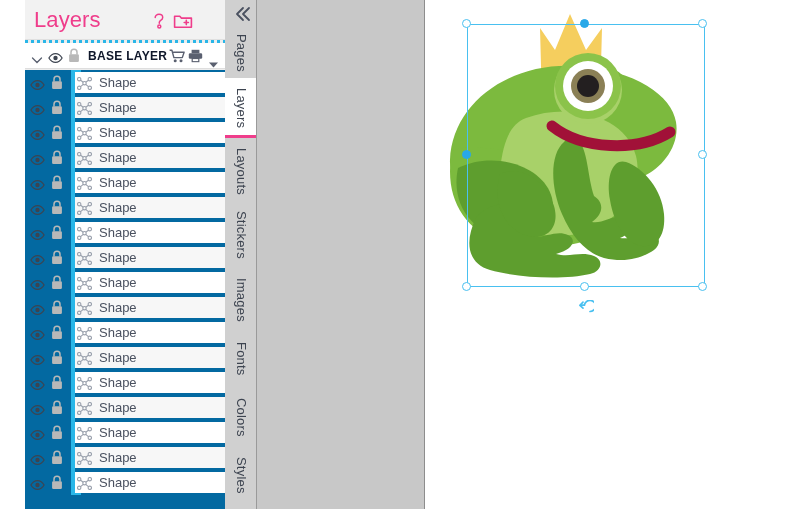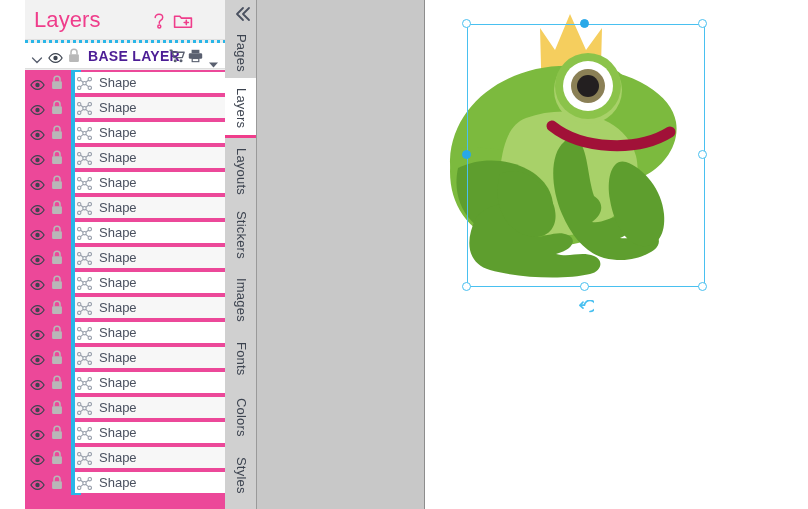--- a/index.html
+++ b/index.html
@@ -50,32 +50,32 @@
     border-bottom: 1px solid #dedede;
   }
   #base-chevron {
     position: absolute; left: 6px; top: 8px;
     width: 12px; height: 10px; cursor: pointer;
   }
   #base-eye { position: absolute; left: 23px; top: 7px; width: 15px; height: 12px; cursor:pointer; }
   #base-lock { position: absolute; left: 43px; top: 5px; width: 12px; height: 15px; cursor:pointer; }
   #base-label {
     position: absolute; left: 63px; top: 5px;
-    font-size: 14px; font-weight: bold; color: #4c1d95;
+    font-size: 12px; font-weight: bold; color: #0f172a;
     letter-spacing: .3px; line-height: 16px;
   }
   #cart-icon { position: absolute; left: 144px; top: 6px; width: 16px; height: 14px; cursor:pointer; }
   #print-icon { position: absolute; left: 163px; top: 6px; width: 15px; height: 14px; cursor:pointer; }
   #base-caret { position: absolute; left: 184px; top: 11px; width: 9px; height: 6px; cursor:pointer; }
 
   
   #layer-list {
     position: absolute; left: 0; top: 70px;
     width: 219px; height: 439px;
-    background: #ec4899;
+    background: #0369a1;
   }
   .layer-row {
     position: relative;
     width: 200px; height: 25px;
   }
   .row-eye { position: absolute; left: 5px; top: 7px; width: 15px; height: 12px; cursor: pointer; }
   .row-lock { position: absolute; left: 26px; top: 5px; width: 12px; height: 15px; cursor: pointer; }
   .row-bracket {
     position: absolute; left: 46px; top: 0; width: 4px; height: 25px;
     background: #29b6e8;

